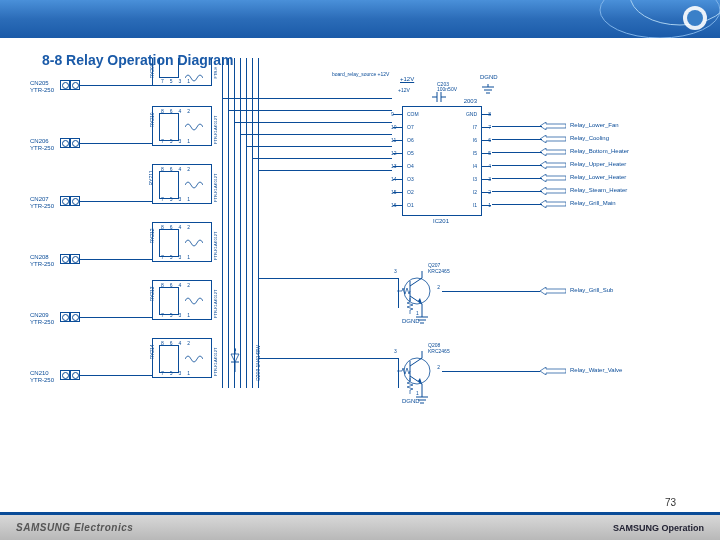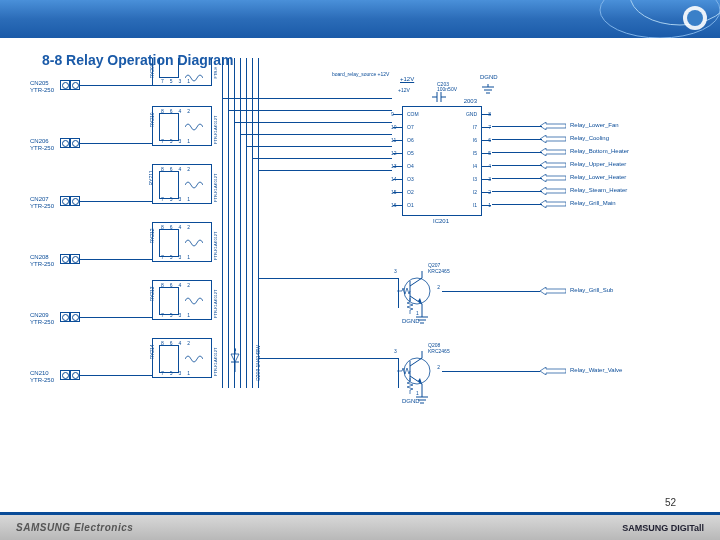--- a/index.html
+++ b/index.html
@@ -384,18 +384,18 @@
     <line x1="5" y1="0" x2="5" y2="6" stroke="#0a4c98"></line>
     <polygon points="1,6 9,6 5,14" fill="none" stroke="#0a4c98" stroke-width="0.8"></polygon>
     <line x1="1" y1="14" x2="9" y2="14" stroke="#0a4c98"></line>
     <line x1="5" y1="14" x2="5" y2="24" stroke="#0a4c98"></line>
     <circle cx="5" cy="2" r="1" fill="#0a4c98"></circle>
   </svg>
   <div class="diode" style="left:198px; top:282px;"><span>D209</span> <span>1N4148W</span></div>
 
 </div>
 
-<div class="page-num">52</div>
+<div class="page-num">73</div>
 
 <div class="footer">
   <div class="footer-brand">SAMSUNG Electronics</div>
-  <div class="footer-logo">SAMSUNG DIGITall</div>
+  <div class="footer-logo">SAMSUNG Operation</div>
 </div>
 
 </body></html>

